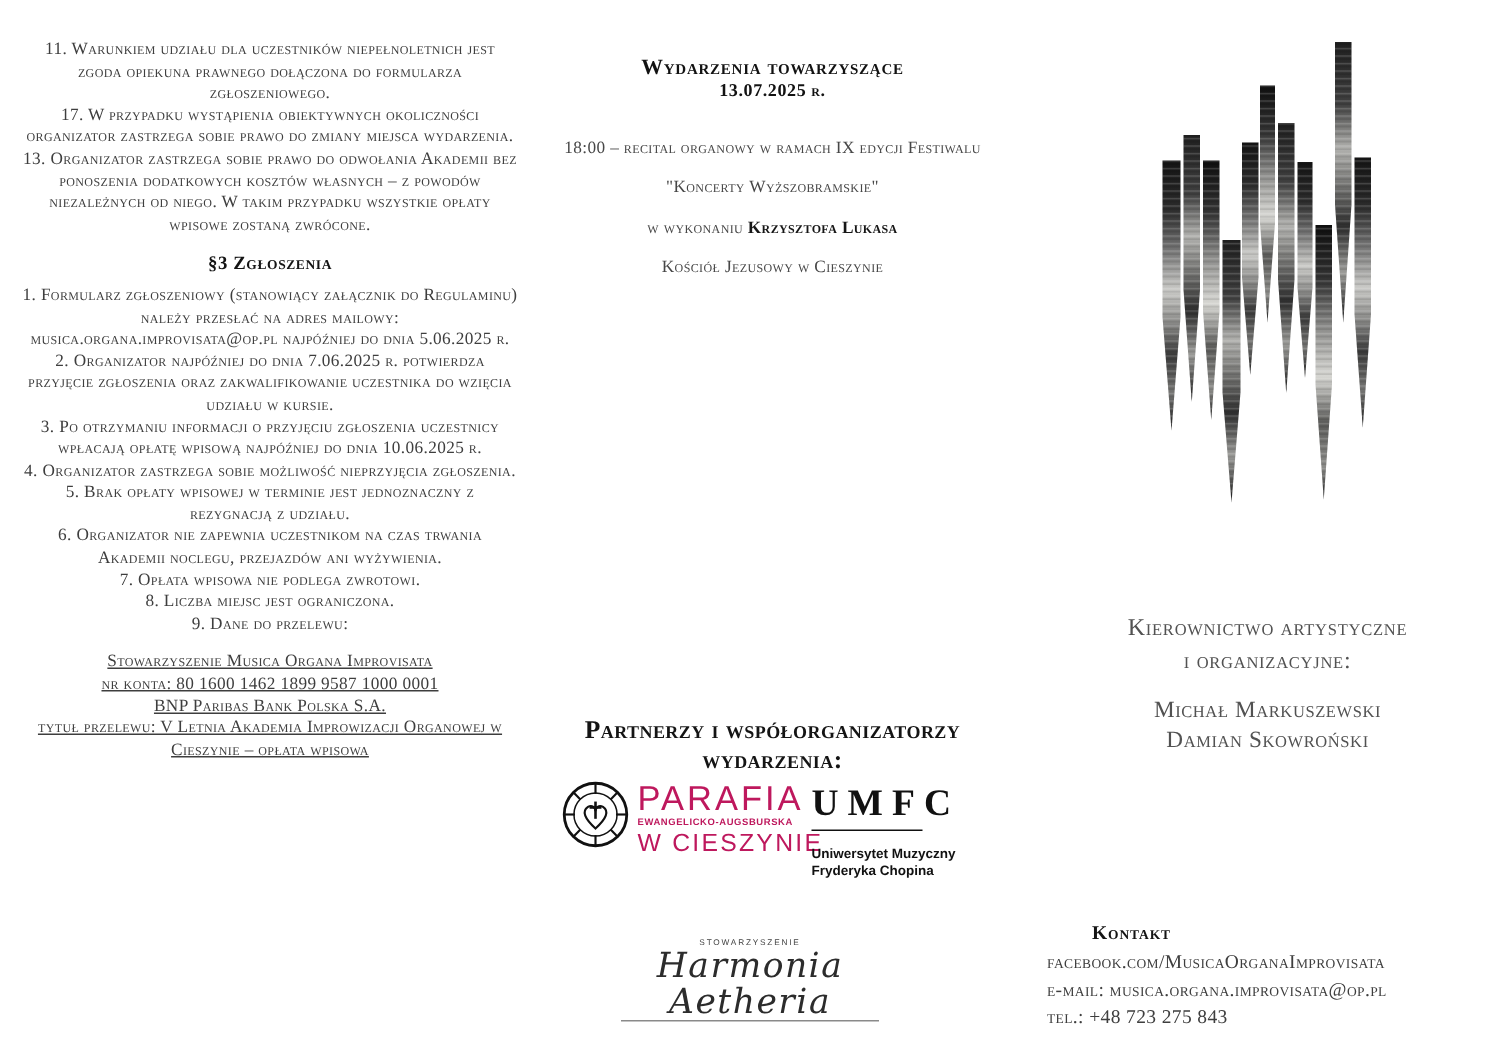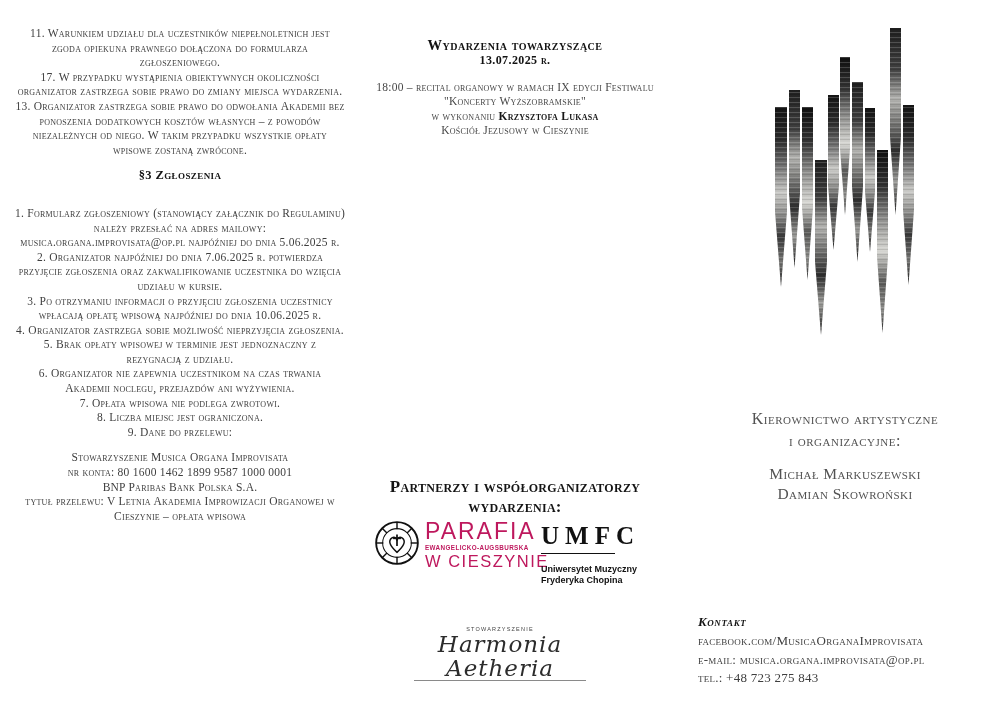--- a/index.html
+++ b/index.html
@@ -8,31 +8,31 @@
     font-family:"Liberation Serif","DejaVu Serif",serif;
     -webkit-font-smoothing:antialiased;
   }
   .sheet{position:relative;width:1000px;height:707px;background:#fff;overflow:hidden;color:#3e3e3e;}
   .sc{font-variant:small-caps;letter-spacing:.25px;}
 
   
   .left-panel{position:absolute;left:15px;top:26px;width:330px;text-align:center;
     font-size:11.5px;line-height:14.6px;}
   .left-panel p{margin:0;}
-  .section-heading{margin:11px 0 23px;font-size:12.5px;font-weight:bold;color:#141414;letter-spacing:.4px;}
-  .transfer-block{margin-top:11px;}
+  .section-heading{margin:11px 0 7px;font-size:12.5px;font-weight:bold;color:#141414;letter-spacing:.4px;}
+  .transfer-block{margin-top:11px;text-decoration:underline;}
 
   
   .mid-head{position:absolute;left:350px;top:25px;width:330px;text-align:center;
     font-size:14.5px;font-weight:bold;color:#121212;letter-spacing:.5px;}
   .mid-date{position:absolute;left:350px;top:53px;width:330px;text-align:center;
     font-size:12px;font-weight:bold;color:#121212;letter-spacing:.4px;}
   .mid-event{position:absolute;left:335px;top:80px;width:360px;text-align:center;
     font-size:11.5px;line-height:14.4px;color:#474747;}
-  .mid-event p{margin:0;white-space:nowrap;}
+  .mid-event p{margin:12px;white-space:nowrap;}
   .mid-event strong{color:#161616;}
   .partners-heading{position:absolute;left:350px;top:460px;width:330px;text-align:center;
     font-size:17px;font-weight:bold;color:#141414;letter-spacing:.3px;}
 
   
   .sans{font-family:"Liberation Sans","DejaVu Sans",sans-serif;font-variant:normal;letter-spacing:0;}
   .parafia-logo{position:absolute;left:374px;top:520px;display:flex;align-items:center;gap:5px;color:#be185d;}
   .parafia-text{text-align:left;line-height:1;}
   .parafia-line1{font-size:23px;letter-spacing:2px;}
   .parafia-line2{font-size:6.3px;font-weight:bold;letter-spacing:.4px;margin-top:2px;}
@@ -48,22 +48,22 @@
     font-family:"DejaVu Serif","Liberation Serif",serif;line-height:24px;}
   .harmonia-flourish{width:172px;height:1px;background:#8a8a8a;margin:0 auto;}
 
   
   .pipes-wrap{position:absolute;left:740px;top:10px;width:250px;height:340px;}
   .leadership{position:absolute;left:690px;top:408px;width:310px;text-align:center;
     font-size:16px;line-height:21.5px;color:#525252;letter-spacing:.5px;}
   .leaders{position:absolute;left:690px;top:464px;width:310px;text-align:center;
     font-size:15.5px;line-height:20px;color:#525252;letter-spacing:.4px;}
   .leaders p{margin:0;}
-  .contact-heading{position:absolute;left:698px;top:601px;font-size:13px;font-weight:bold;
-    color:#141414;letter-spacing:.6px;font-style:italic;}
+  .contact-heading{position:absolute;left:728px;top:601px;font-size:13px;font-weight:bold;
+    color:#141414;letter-spacing:.6px;}
   .contact-block{position:absolute;left:698px;top:632px;font-size:13px;line-height:18.6px;color:#3e3e3e;}
   .contact-block p{margin:0;white-space:nowrap;}
 </style>
 </head>
 <body>
 
 <div class="sheet sc">
 
   <section class="left-panel">
     <div>

